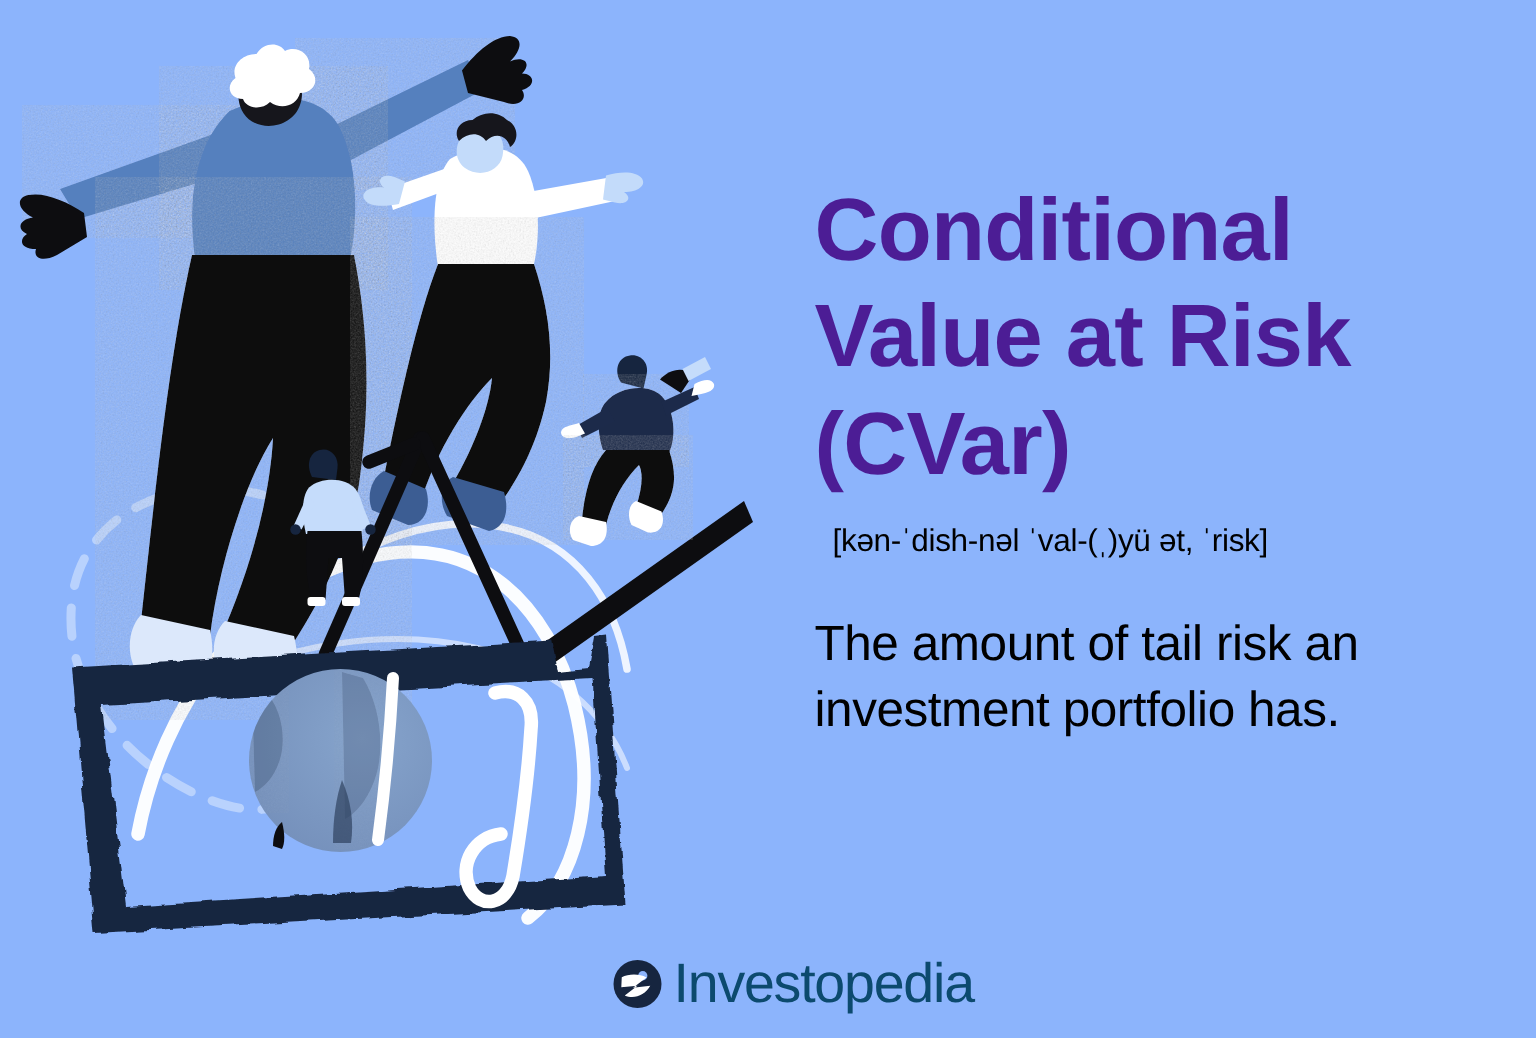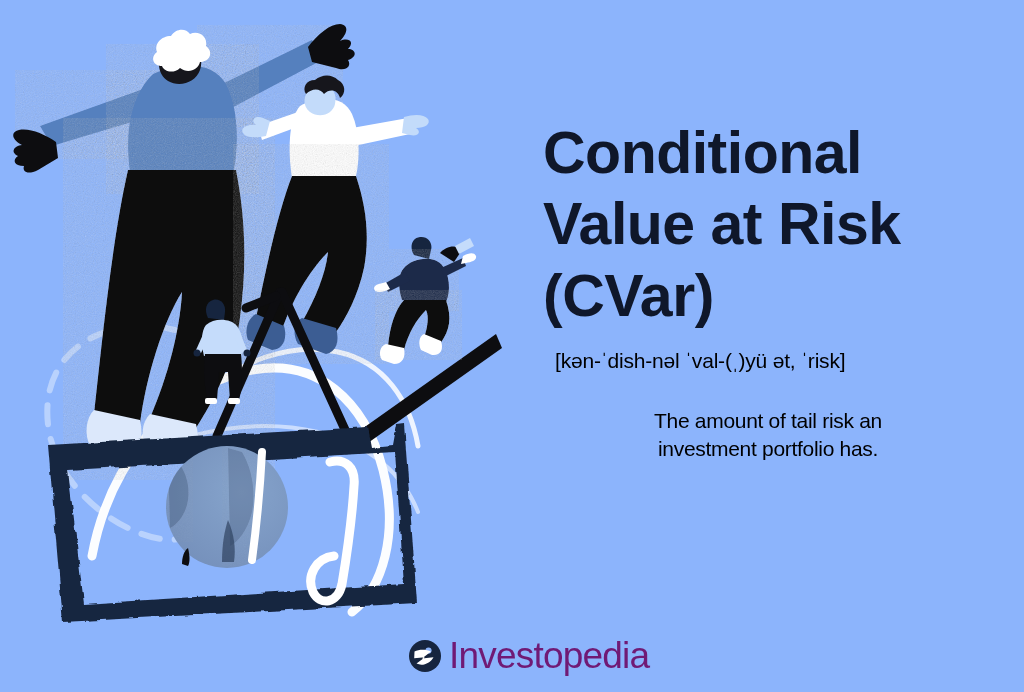--- a/index.html
+++ b/index.html
@@ -30,57 +30,56 @@
     top: 118px;
     width: 450px;
   }
   #title {
     margin: 0;
     font-family: "Liberation Sans", sans-serif;
     font-size: 59px;
     font-weight: bold;
     line-height: 1.21;
     letter-spacing: -0.5px;
-    color: #0f172a;
+    color: #4c1d95;
     white-space: pre-line;
   }
   #pronunciation {
     margin: 16px 0 0 12px;
     font-family: "Liberation Sans", sans-serif;
     font-size: 21px;
     font-weight: normal;
     line-height: 1.2;
     color: #000000;
     letter-spacing: -0.2px;
   }
   #description {
     margin: 34px 0 0 0;
     font-family: "Liberation Sans", sans-serif;
-    font-size: 21px;
+    font-size: 33px;
     font-weight: normal;
     line-height: 1.32;
     color: #000000;
     letter-spacing: -0.3px;
     white-space: pre-line;
-    text-align: center;
   }
   #logo {
     position: absolute;
     left: 408px;
     top: 637px;
     display: flex;
     align-items: center;
     gap: 7px;
   }
   #logo-wordmark {
     font-family: "Liberation Sans", sans-serif;
     font-size: 37px;
     font-weight: normal;
     letter-spacing: -0.8px;
-    color: #701a75;
+    color: #0c4a6e;
     line-height: 1;
   }
 </style>
 </head>
 <body>
 
 <div id="card">
 
   <svg id="illustration" viewBox="0 0 1024 692" xmlns="http://www.w3.org/2000/svg">
     <defs>

